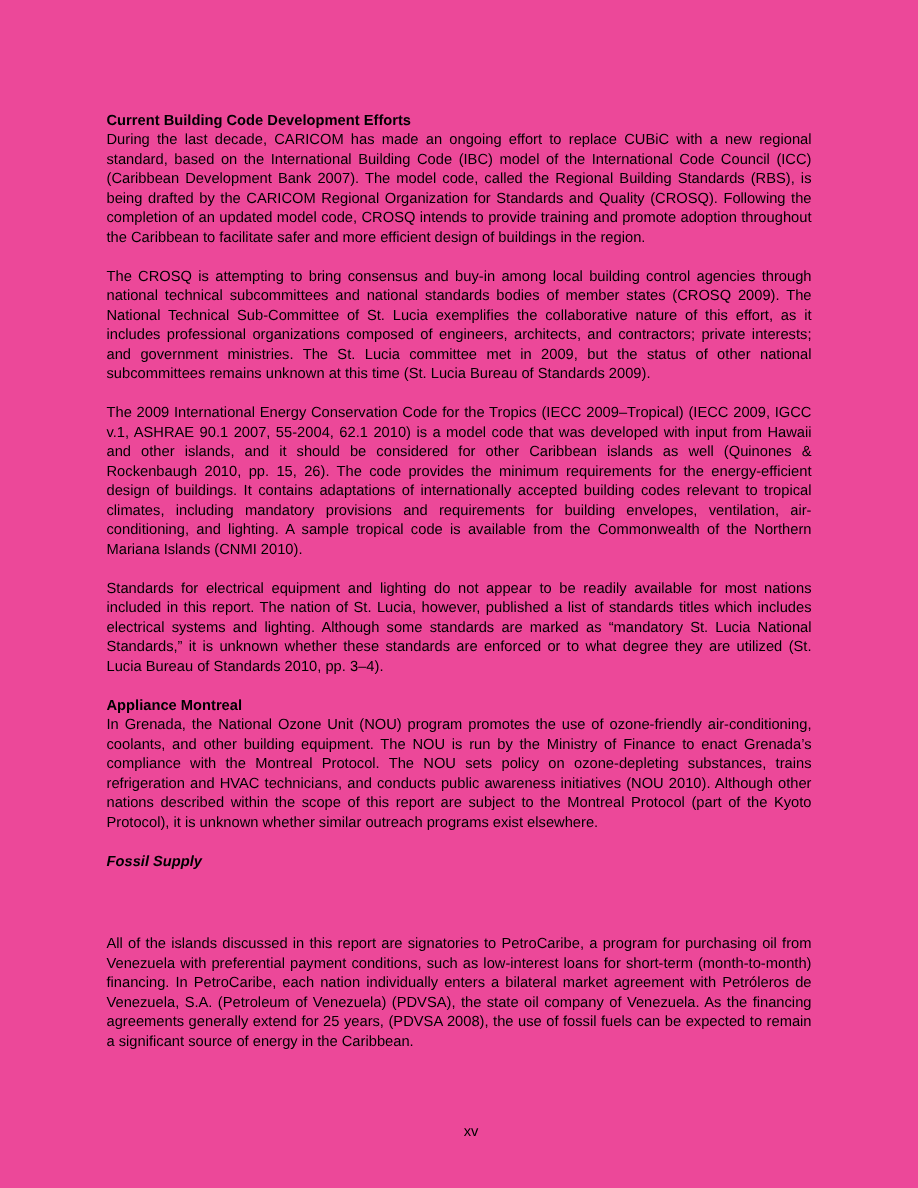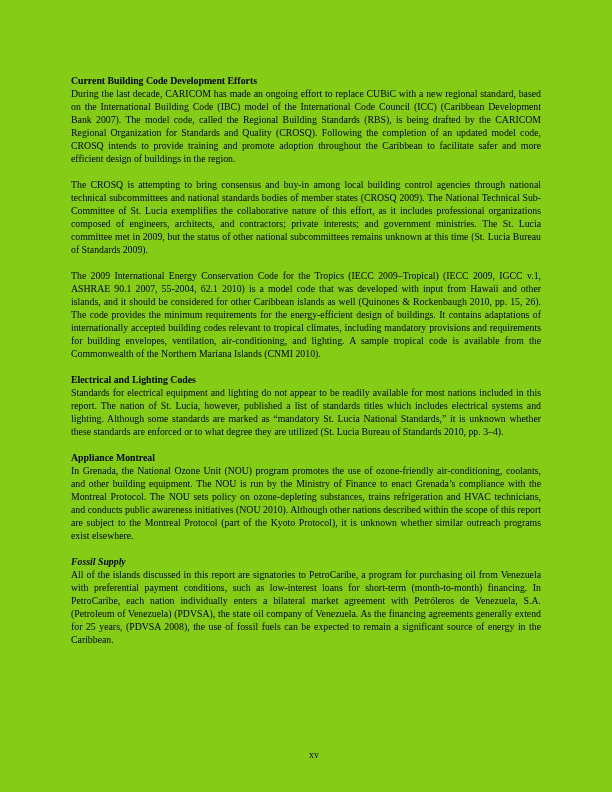--- a/index.html
+++ b/index.html
@@ -13,22 +13,21 @@
     position: relative;
     font-family: "Liberation Sans", sans-serif;
     color: #000000;
     overflow: hidden;
   }
   .page {
     position: absolute;
     inset: 0;
     box-sizing: border-box;
     padding: 74px 71px 0 71px;
-    background: #84cc16;
-    font-family: Liberation Serif, serif;
+    background: #ec4899;
   }
   .doc {
     font-size: 9.8px;
     line-height: 13px;
   }
   .sec {
     font-size: 9.8px;
     line-height: 13px;
     font-weight: bold;
     margin: 0;
@@ -39,20 +38,21 @@
     font-weight: bold;
     font-style: italic;
     margin: 0;
   }
   .para {
     margin: 0 0 13px 0;
     text-align: justify;
   }
   .para:last-child {
     margin-bottom: 0;
+    margin-top: 42px;
   }
   .footer {
     position: absolute;
     left: 0;
     right: 0;
     top: 748px;
     text-align: center;
     font-size: 9.8px;
     line-height: 13px;
     color: #000000;
@@ -63,21 +63,20 @@
 <body>
 
 <div class="page">
   <div class="doc">
 
     <h2 class="sec">Current Building Code Development Efforts</h2>
     <p class="para">During the last decade, CARICOM has made an ongoing effort to replace CUBiC with a new regional standard, based on the International Building Code (IBC) model of the International Code Council (ICC) (Caribbean Development Bank 2007). The model code, called the Regional Building Standards (RBS), is being drafted by the CARICOM Regional Organization for Standards and Quality (CROSQ). Following the completion of an updated model code, CROSQ intends to provide training and promote adoption throughout the Caribbean to facilitate safer and more efficient design of buildings in the region.</p>
     <p class="para">The CROSQ is attempting to bring consensus and buy-in among local building control agencies through national technical subcommittees and national standards bodies of member states (CROSQ 2009). The National Technical Sub-Committee of St. Lucia exemplifies the collaborative nature of this effort, as it includes professional organizations composed of engineers, architects, and contractors; private interests; and government ministries. The St. Lucia committee met in 2009, but the status of other national subcommittees remains unknown at this time (St. Lucia Bureau of Standards 2009).</p>
     <p class="para">The 2009 International Energy Conservation Code for the Tropics (IECC 2009–Tropical) (IECC 2009, IGCC v.1, ASHRAE 90.1 2007, 55-2004, 62.1 2010) is a model code that was developed with input from Hawaii and other islands, and it should be considered for other Caribbean islands as well (Quinones &amp; Rockenbaugh 2010, pp. 15, 26). The code provides the minimum requirements for the energy-efficient design of buildings. It contains adaptations of internationally accepted building codes relevant to tropical climates, including mandatory provisions and requirements for building envelopes, ventilation, air-conditioning, and lighting. A sample tropical code is available from the Commonwealth of the Northern Mariana Islands (CNMI 2010).</p>
 
-    <h2 class="sec">Electrical and Lighting Codes</h2>
     <p class="para">Standards for electrical equipment and lighting do not appear to be readily available for most nations included in this report. The nation of St. Lucia, however, published a list of standards titles which includes electrical systems and lighting. Although some standards are marked as “mandatory St. Lucia National Standards,” it is unknown whether these standards are enforced or to what degree they are utilized (St. Lucia Bureau of Standards 2010, pp. 3–4).</p>
 
     <h2 class="sec">Appliance Montreal</h2>
     <p class="para">In Grenada, the National Ozone Unit (NOU) program promotes the use of ozone-friendly air-conditioning, coolants, and other building equipment. The NOU is run by the Ministry of Finance to enact Grenada’s compliance with the Montreal Protocol. The NOU sets policy on ozone-depleting substances, trains refrigeration and HVAC technicians, and conducts public awareness initiatives (NOU 2010). Although other nations described within the scope of this report are subject to the Montreal Protocol (part of the Kyoto Protocol), it is unknown whether similar outreach programs exist elsewhere.</p>
 
     <h3 class="sub">Fossil Supply</h3>
     <p class="para">All of the islands discussed in this report are signatories to PetroCaribe, a program for purchasing oil from Venezuela with preferential payment conditions, such as low-interest loans for short-term (month-to-month) financing. In PetroCaribe, each nation individually enters a bilateral market agreement with Petróleros de Venezuela, S.A. (Petroleum of Venezuela) (PDVSA), the state oil company of Venezuela. As the financing agreements generally extend for 25 years, (PDVSA 2008), the use of fossil fuels can be expected to remain a significant source of energy in the Caribbean.</p>
 
   </div>
 

